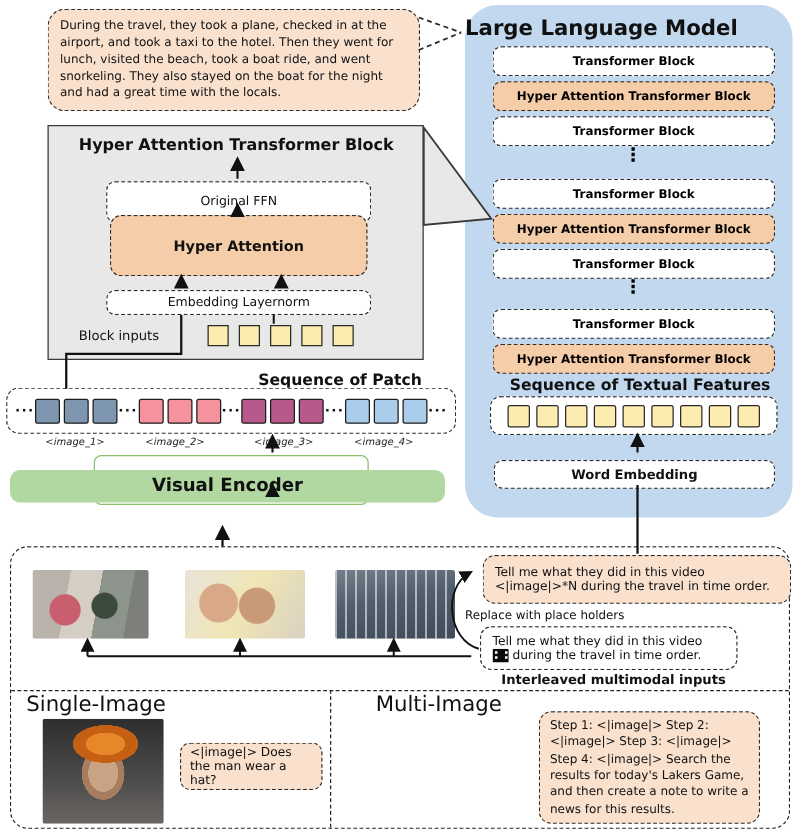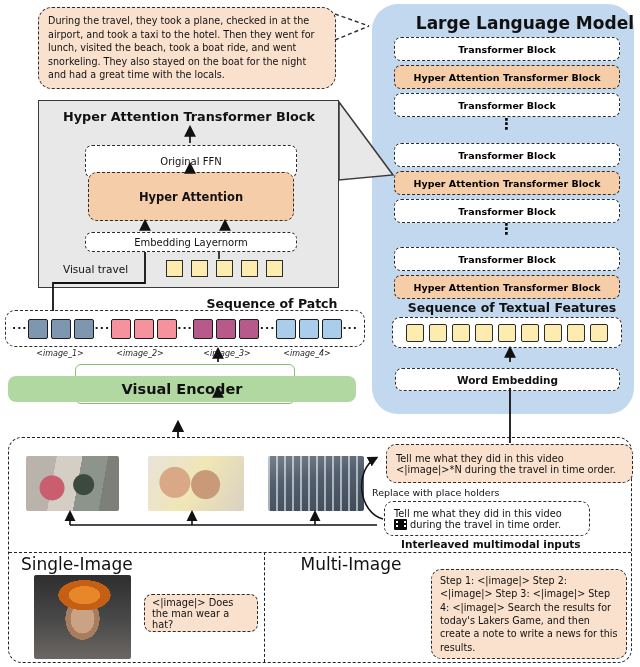--- a/index.html
+++ b/index.html
@@ -40,21 +40,21 @@
 </head>
 <body>
 
 <div id="canvas">
 
   <div class="abs dashbox peachlight" style="left:38px; top:7px; width:298px; height:82px; border-radius:14px; padding:5px 9px;">
     <span class="lbl" style="font-size:9.6px; line-height:1.42; text-align:left; display:block;">During the travel, they took a plane, checked in at the airport, and took a taxi to the hotel. Then they went for lunch, visited the beach, took a boat ride, and went snorkeling. They also stayed on the boat for the night and had a great time with the locals.</span>
   </div>
 
   <div class="abs" id="llm-panel">
-    <div class="abs lbl" style="left:0; top:9px; width:262px; text-align:right; font-size:17px; font-weight:600;">Large Language Model</div>
+    <div class="abs lbl" style="left:0; top:9px; width:262px; text-align:left; font-size:17px; font-weight:600;">Large Language Model</div>
 
     <div class="llm-block dashbox" style="top:33px;">Transformer Block</div>
     <div class="llm-block dashbox peach" style="top:61px;">Hyper Attention Transformer Block</div>
     <div class="llm-block dashbox" style="top:89px;">Transformer Block</div>
     <div class="llm-dots" style="top:111px;">⋮</div>
     <div class="llm-block dashbox" style="top:139px;">Transformer Block</div>
     <div class="llm-block dashbox peach" style="top:167px;">Hyper Attention Transformer Block</div>
     <div class="llm-block dashbox" style="top:195px;">Transformer Block</div>
     <div class="llm-dots" style="top:216px;">⋮</div>
     <div class="llm-block dashbox" style="top:243px;">Transformer Block</div>
@@ -87,21 +87,21 @@
     </div>
 
     <div class="abs dashbox peach" style="left:49px; top:71px; width:206px; height:49px; border-radius:9px;">
       <span class="lbl" style="font-size:11.5px; font-weight:600;">Hyper Attention</span>
     </div>
 
     <div class="abs dashbox" style="left:46px; top:131px; width:212px; height:20px;">
       <span class="lbl" style="font-size:10px;">Embedding Layernorm</span>
     </div>
 
-    <div class="abs lbl" style="left:24px; top:162px; font-size:10.5px;">Visual travel</div>
+    <div class="abs lbl" style="left:24px; top:162px; font-size:10.5px;">Block inputs</div>
 
     <div class="abs" style="left:127px; top:159px; width:17px; height:17px; background:#fcecb0; border:1.6px solid #2b2b2b;"></div>
     <div class="abs" style="left:152px; top:159px; width:17px; height:17px; background:#fcecb0; border:1.6px solid #2b2b2b;"></div>
     <div class="abs" style="left:177px; top:159px; width:17px; height:17px; background:#fcecb0; border:1.6px solid #2b2b2b;"></div>
     <div class="abs" style="left:202px; top:159px; width:17px; height:17px; background:#fcecb0; border:1.6px solid #2b2b2b;"></div>
     <div class="abs" style="left:227px; top:159px; width:17px; height:17px; background:#fcecb0; border:1.6px solid #2b2b2b;"></div>
   </div>
 
   <div class="abs lbl bold" style="left:178px; top:296px; width:188px; text-align:center; font-size:12.5px;">Sequence of Patch Features</div>
 
@@ -194,21 +194,21 @@
                 background:
                   radial-gradient(ellipse 26px 15px at 52% 24%, #e8862a 0 60%, #c45f14 61% 100%, rgba(0,0,0,0) 101%),
                   radial-gradient(ellipse 17px 21px at 50% 52%, #caa284 0 70%, #a87c5e 71% 100%, rgba(0,0,0,0) 101%),
                   linear-gradient(#2e2e2e, #4a4a4a 55%, #6b6663);"></div>
     <div class="abs dashbox peachlight" style="left:135px; top:156px; width:114px; height:38px; border-radius:8px; padding:3px 7px;">
       <span class="lbl" style="font-size:9.8px; text-align:left;">&lt;|image|&gt; Does the man wear a hat?</span>
     </div>
 
     <div class="abs lbl" style="left:262px; top:116px; width:160px; text-align:center; font-size:17px;">Multi-Image</div>
 
-    <div class="abs dashbox peachlight" style="left:422px; top:131px; width:196px; height:90px; border-radius:10px; padding:16px 8px;">
+    <div class="abs dashbox peachlight" style="left:422px; top:131px; width:177px; height:90px; border-radius:10px; padding:16px 8px;">
       <span class="lbl" style="font-size:9.6px; line-height:1.4; text-align:left;">Step 1: &lt;|image|&gt; Step 2: &lt;|image|&gt; Step 3: &lt;|image|&gt; Step 4: &lt;|image|&gt; Search the results for today's Lakers Game, and then create a note to write a news for this results.</span>
     </div>
   </div>
 
   <svg id="overlay" viewBox="0 0 640 667">
     <defs>
       <marker id="ah" markerWidth="7" markerHeight="7" refX="5.2" refY="3.5" orient="auto">
         <path d="M0,0 L7,3.5 L0,7 z" fill="#111"></path>
       </marker>
     </defs>

